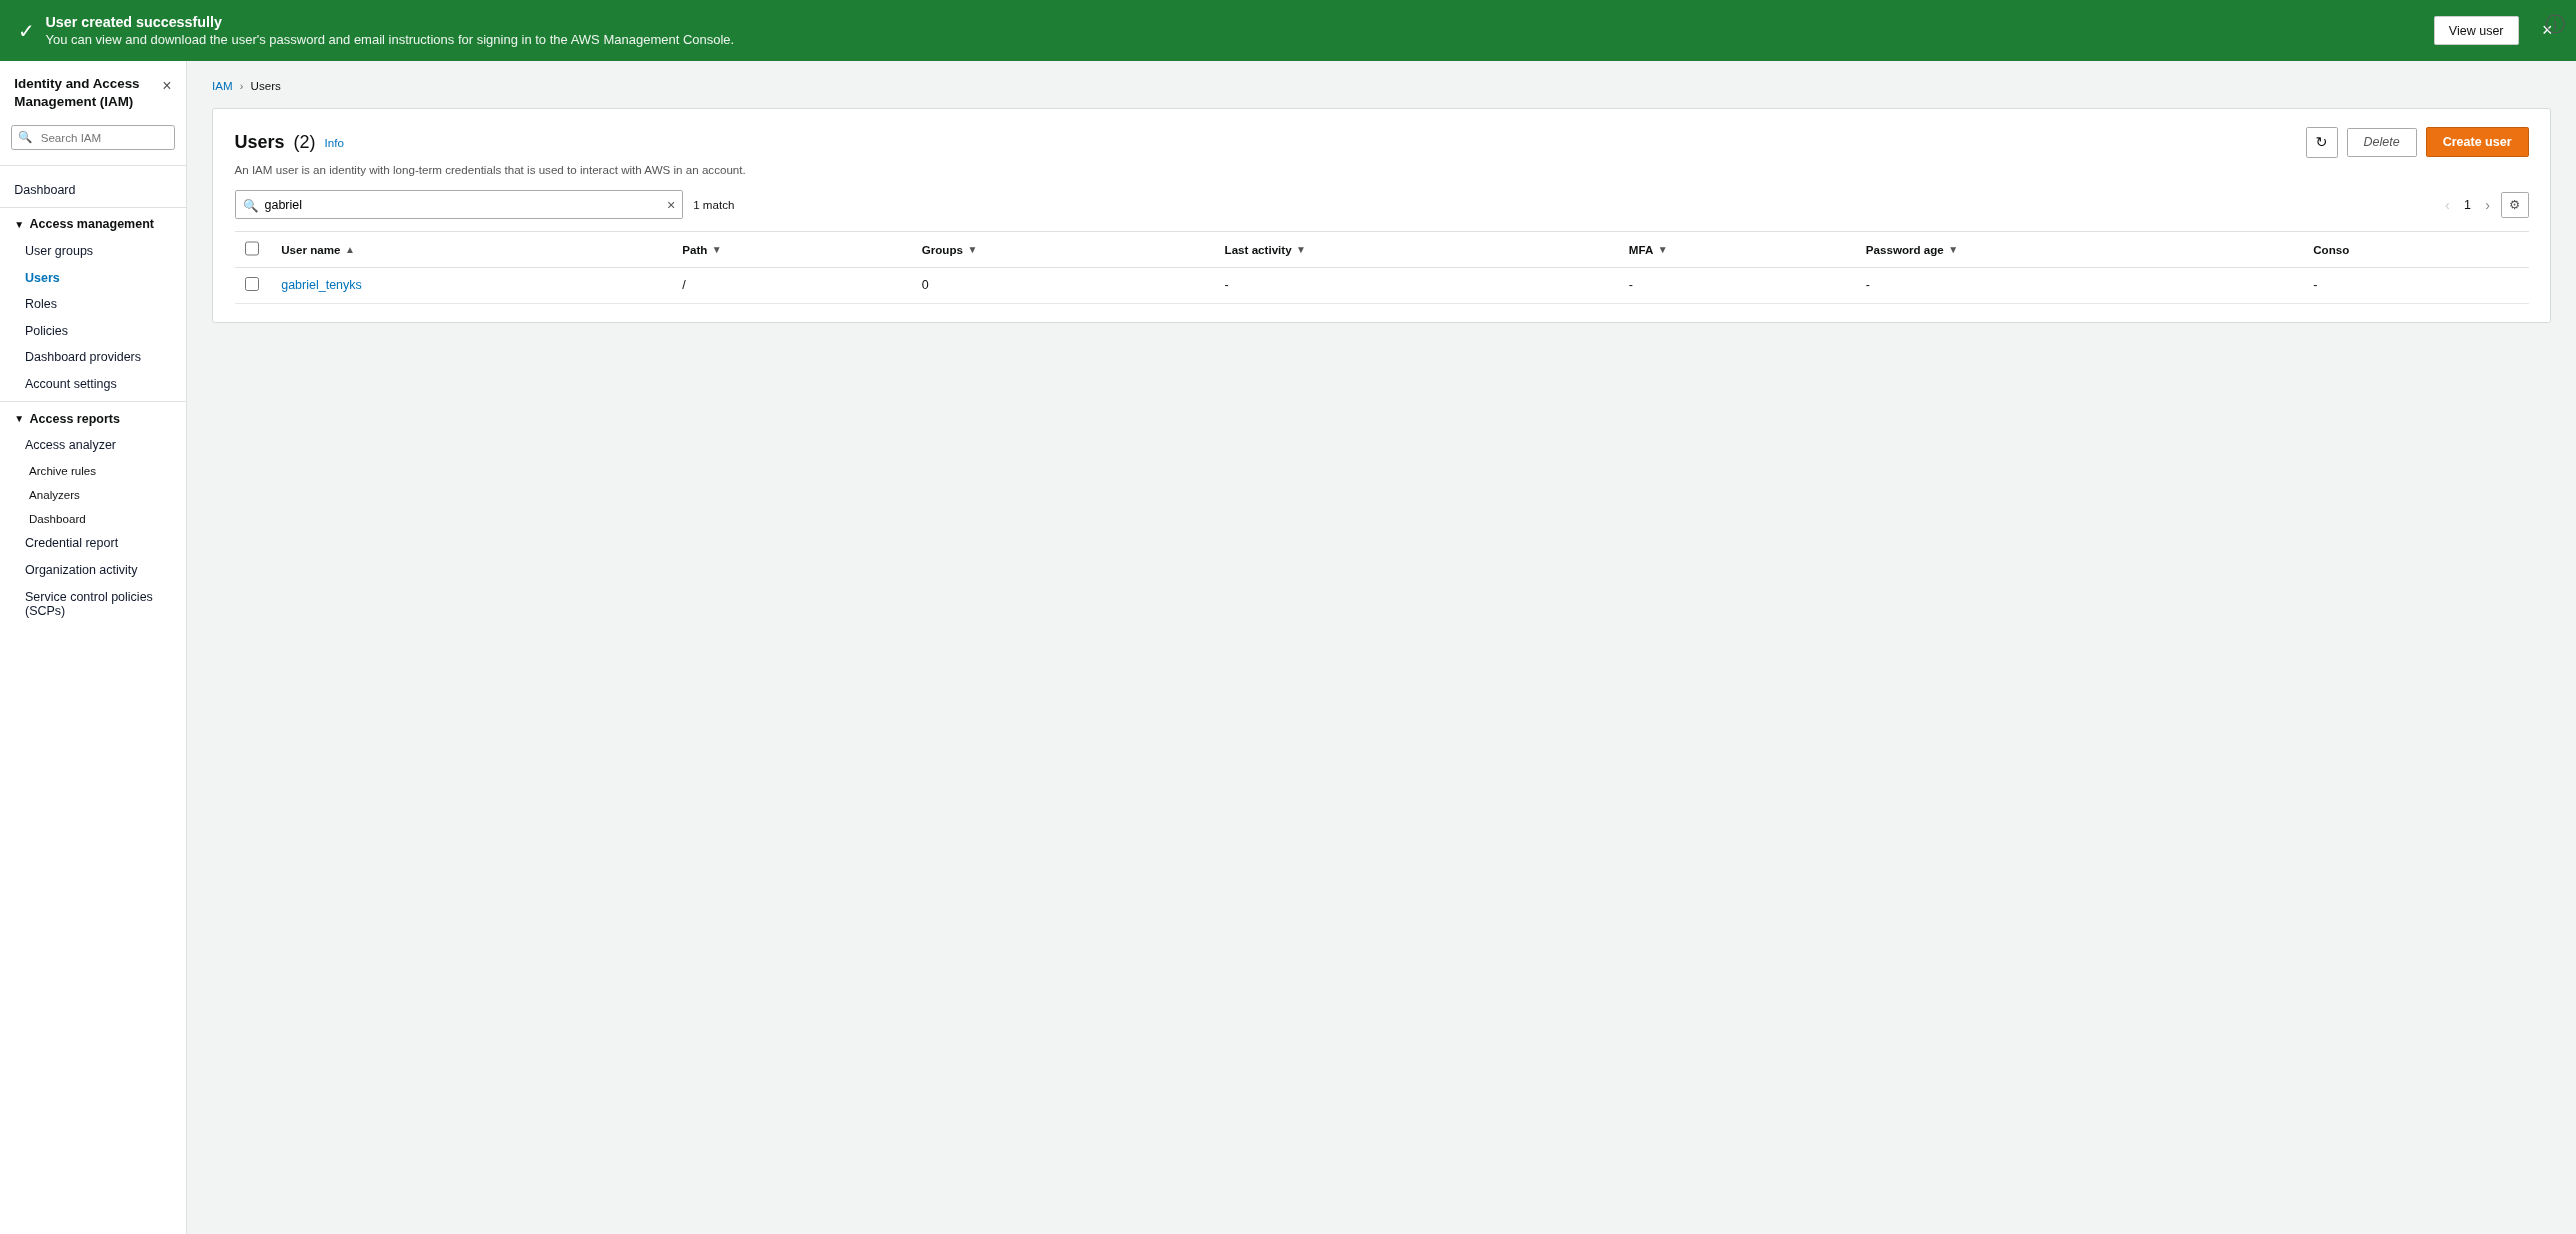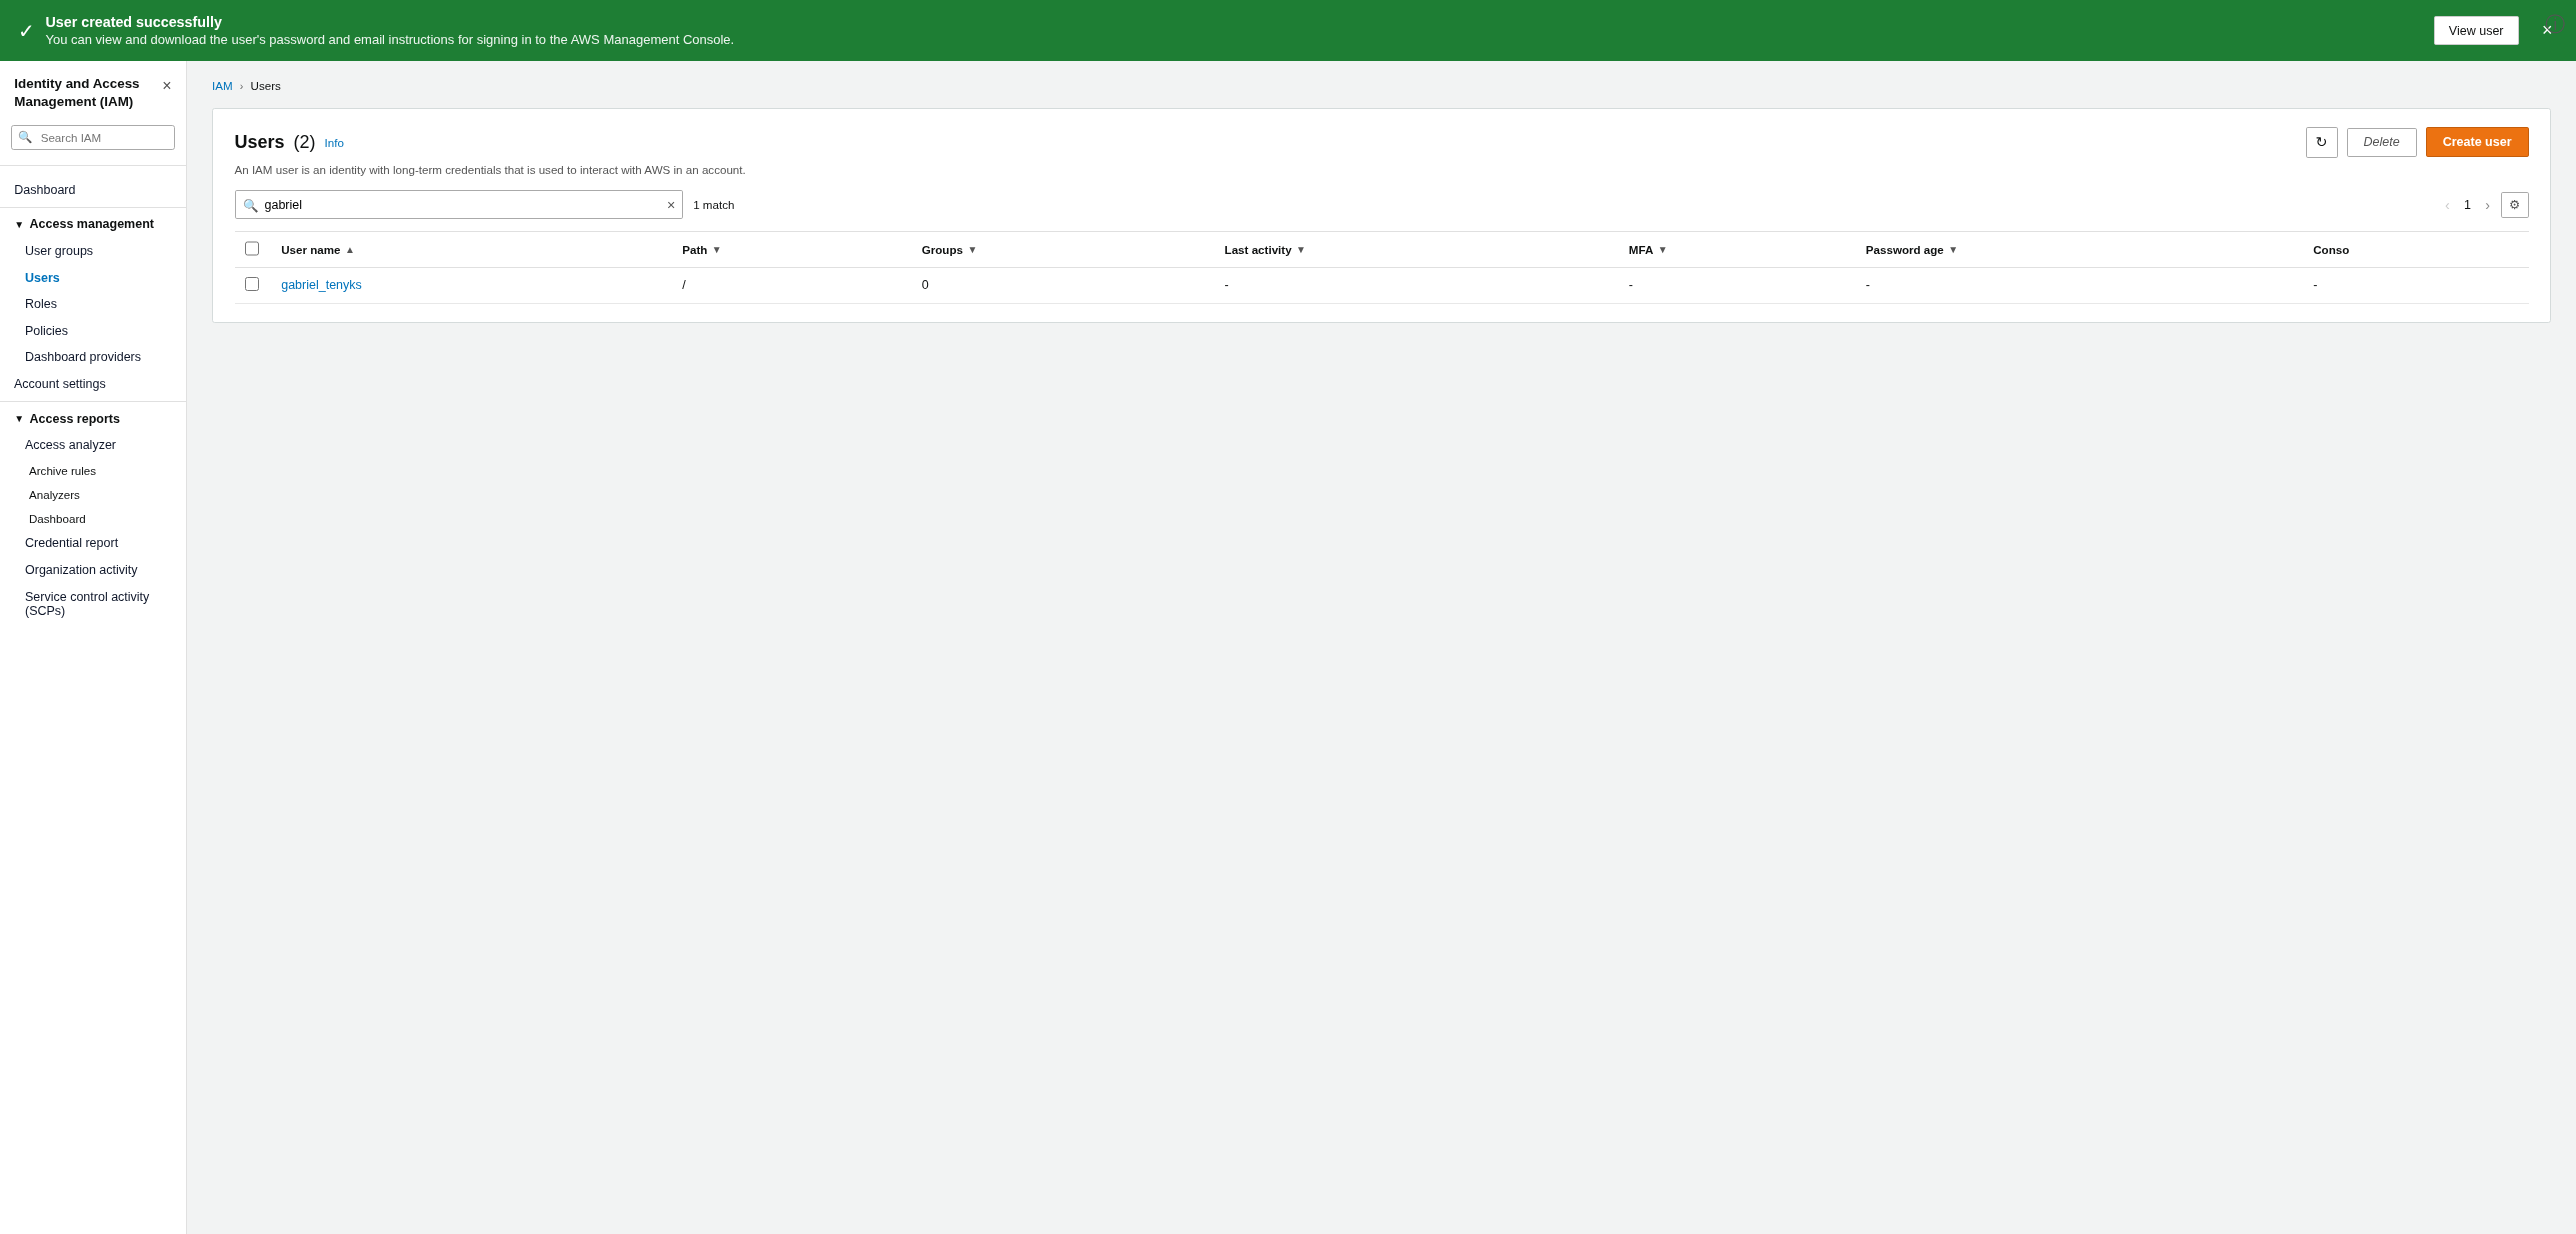--- a/index.html
+++ b/index.html
@@ -413,33 +413,33 @@
       <hr class="sidebar-divider">
       <div class="nav-section-header">
         <span class="chevron">▼</span>
         <span>Access management</span>
       </div>
       <div class="nav-item" style="padding-left:25px">User groups</div>
       <div class="nav-item active" style="padding-left:25px">Users</div>
       <div class="nav-item" style="padding-left:25px">Roles</div>
       <div class="nav-item" style="padding-left:25px">Policies</div>
       <div class="nav-item" style="padding-left:25px">Dashboard providers</div>
-      <div class="nav-item" style="padding-left:14px">Account settings</div>
+      <div class="nav-item" style="padding-left:25px">Account settings</div>
       <hr class="sidebar-divider">
       <div class="nav-section-header">
         <span class="chevron">▼</span>
         <span>Access reports</span>
       </div>
       <div class="nav-item" style="padding-left:25px">Access analyzer</div>
       <div class="nav-sub-item">Archive rules</div>
       <div class="nav-sub-item">Analyzers</div>
       <div class="nav-sub-item">Dashboard</div>
       <div class="nav-item" style="padding-left:25px">Credential report</div>
       <div class="nav-item" style="padding-left:25px">Organization activity</div>
-      <div class="nav-item" style="padding-left:25px">Service control activity (SCPs)</div>
+      <div class="nav-item" style="padding-left:25px">Service control policies (SCPs)</div>
     </div>
   </nav>
 
   <div class="content-area">
 
     <div class="breadcrumb">
       <a class="breadcrumb-link">IAM</a>
       <span class="breadcrumb-sep">›</span>
       <span class="breadcrumb-current">Users</span>
     </div>

